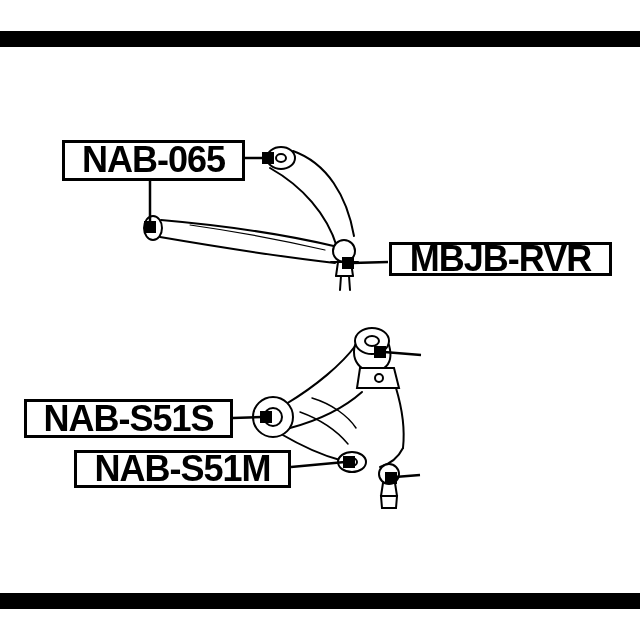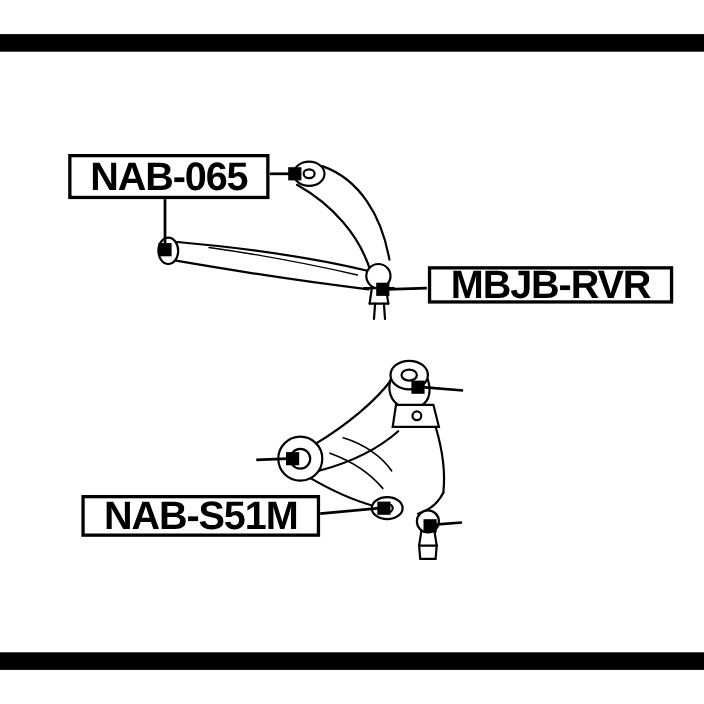--- a/index.html
+++ b/index.html
@@ -124,28 +124,31 @@
       <rect x="262" y="152" width="12" height="12"></rect>
       <rect x="144" y="221" width="12" height="12"></rect>
       <rect x="342" y="257" width="12" height="12"></rect>
       <rect x="374" y="346" width="12" height="12"></rect>
       <rect x="260" y="411" width="12" height="12"></rect>
       <rect x="343" y="456" width="12" height="12"></rect>
       <rect x="385" y="472" width="12" height="12"></rect>
     </g>
   </svg>
 
-  <div class="label-box" style="left:62px;  top:140px; width:183px; height:41px;">
+  <div class="label-box" style="left:62px;  top:140px; width:183px; height:41px;align-items:flex-end;">
     <span>NAB-065</span>
   </div>
 
   <div class="label-box" style="left:389px; top:242px; width:223px; height:34px;justify-content:center;">
     <span>MBJB-RVR</span>
   </div>
 
 
+  <div class="label-box" style="left:24px;  top:399px; width:209px; height:39px;">
+    <span>NAB-S51S</span>
+  </div>
 
   <div class="label-box" style="left:74px;  top:450px; width:217px; height:38px;text-align:center;">
     <span>NAB-S51M</span>
   </div>
 
 
 </div>
 
 </body></html>

